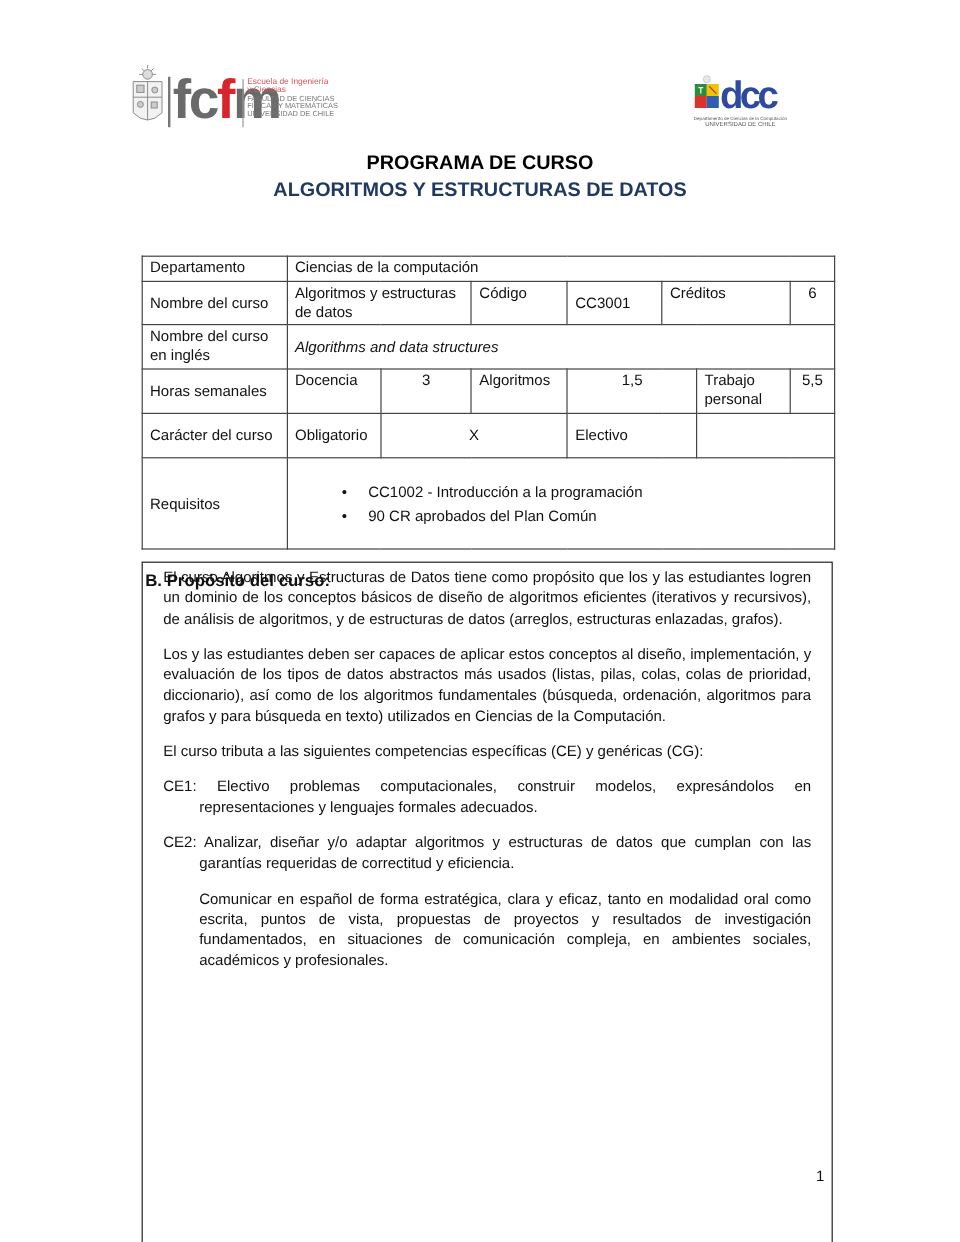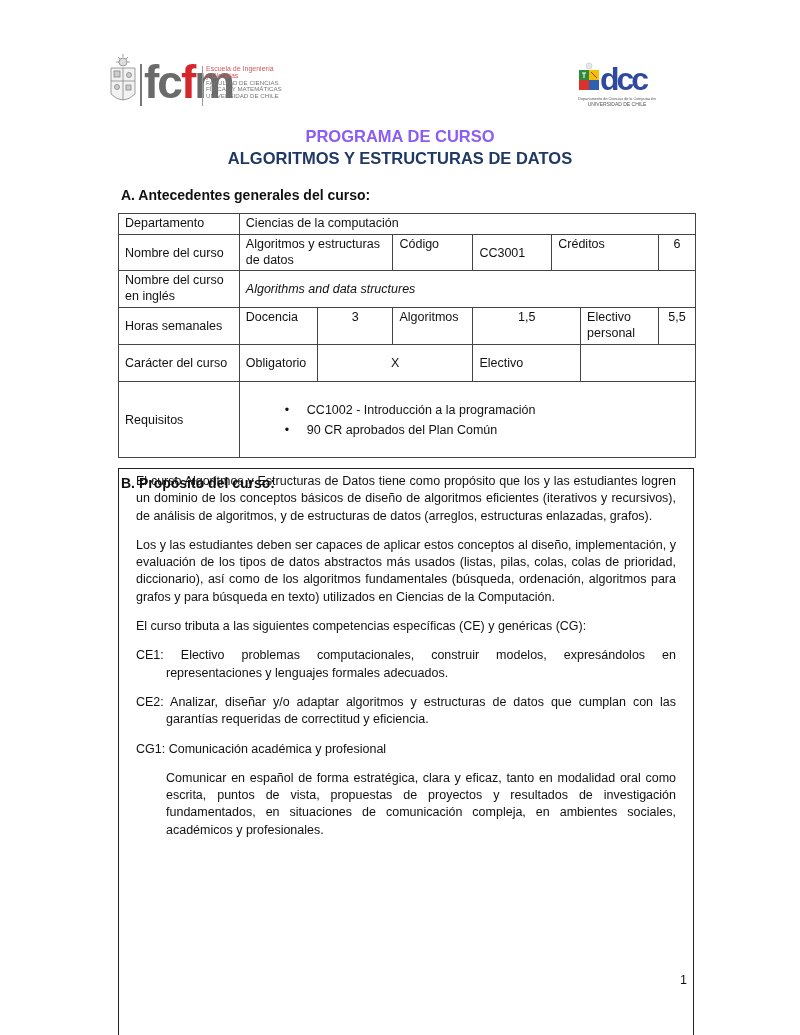--- a/index.html
+++ b/index.html
@@ -19,21 +19,21 @@
     .fcfm-text { position: absolute; left: 98px; top: 12px; font-size: 6.2px; line-height: 6.8px; color: #777; white-space: nowrap; }
     .fcfm-text .r { color: #d05a5e; font-size: 7px; }
 
     .dcc-shield { position: absolute; left: 6px; top: 6px; width: 22px; height: 32px; }
     .dcc-word { position: absolute; left: 28px; top: 6px; font-size: 32px; font-weight: bold; color: #2f4a9c;
                 letter-spacing: -3px; line-height: 34px; }
     .dcc-sub { position: absolute; left: 0; top: 41px; width: 90px; text-align: center; font-size: 3.8px; color: #555; line-height: 5px; }
 
     
     .title1 { position: absolute; left: 0; width: 800px; top: 127px; text-align: center;
-              font-size: 16.5px; font-weight: bold; color: #8b5cf6; }
+              font-size: 16.5px; font-weight: bold; color: #000000; }
     .title2 { position: absolute; left: 0; width: 800px; top: 149px; text-align: center;
               font-size: 16.5px; font-weight: bold; color: #1f3864; }
     .section-h { position: absolute; left: 121px; font-size: 14px; font-weight: bold; color: #111; }
 
     
     table.info { position: absolute; left: 118px; top: 213px; width: 578px; border-collapse: collapse;
                  font-size: 12.5px; color: #111; }
     table.info td { border: 1px solid #444; padding: 1px 6px; vertical-align: top; line-height: 16px; }
     table.info td.mid { vertical-align: middle; }
     table.info td.c { text-align: center; }
@@ -101,21 +101,20 @@
     <div class="dcc-word">dcc</div>
     <div class="dcc-sub">
       <div>Departamento de Ciencias de la Computación</div>
       <div style="font-size:5px;">UNIVERSIDAD DE CHILE</div>
     </div>
   </div>
 
   <div class="title1">PROGRAMA DE CURSO</div>
   <div class="title2">ALGORITMOS Y ESTRUCTURAS DE DATOS</div>
 
-  <div class="section-h" style="top:187px;">A. Antecedentes generales del curso:</div>
 
   <table class="info">
     <colgroup>
       <col style="width:121px">
         <col style="width:78px">
         <col style="width:76px">
         <col style="width:80px">
         <col style="width:79px">
         <col style="width:29px">
         <col style="width:78px">
@@ -137,21 +136,21 @@
     <tr style="height:37px">
       <td>Nombre del curso en inglés</td>
       <td colspan="7" class="mid ital">Algorithms and data structures</td>
     </tr>
     <tr style="height:37px">
       <td class="mid">Horas semanales</td>
       <td>Docencia</td>
       <td class="c">3</td>
       <td>Algoritmos</td>
       <td colspan="2" class="c">1,5</td>
-      <td>Electivo personal</td>
+      <td>Trabajo personal</td>
       <td class="c">5,5</td>
     </tr>
     <tr style="height:37px">
       <td class="mid">Carácter del curso</td>
       <td class="mid">Obligatorio</td>
       <td colspan="2" class="mid c">X</td>
       <td colspan="2" class="mid">Electivo</td>
       <td colspan="2" class="mid"></td>
     </tr>
     <tr style="height:56px">
@@ -169,18 +168,17 @@
   <div class="section-h" style="top:475px;">B. Propósito del curso:</div>
 
   <div class="box">
     <p>El curso Algoritmos y Estructuras de Datos tiene como propósito que los y las estudiantes logren un dominio de los conceptos básicos de diseño de algoritmos eficientes (iterativos y recursivos), de análisis de algoritmos, y de estructuras de datos (arreglos, estructuras enlazadas, grafos).</p>
     <p>Los y las estudiantes deben ser capaces de aplicar estos conceptos al diseño, implementación, y evaluación de los tipos de datos abstractos más usados (listas, pilas, colas, colas de prioridad, diccionario), así como de los algoritmos fundamentales (búsqueda, ordenación, algoritmos para grafos y para búsqueda en texto) utilizados en Ciencias de la Computación.</p>
     <p>El curso tributa a las siguientes competencias específicas (CE) y genéricas (CG):</p>
 
     <div class="comp"><span class="code">CE1:</span> <span>Electivo problemas computacionales, construir modelos, expresándolos en representaciones y lenguajes formales adecuados.</span></div>
     <div class="comp"><span class="code">CE2:</span> <span>Analizar, diseñar y/o adaptar algoritmos y estructuras de datos que cumplan con las garantías requeridas de correctitud y eficiencia.</span></div>
 
-    <p>CG1: Comunicación académica y profesional</p>
     <p class="cg-desc">Comunicar en español de forma estratégica, clara y eficaz, tanto en modalidad oral como escrita, puntos de vista, propuestas de proyectos y resultados de investigación fundamentados, en situaciones de comunicación compleja, en ambientes sociales, académicos y profesionales.</p>
   </div>
 
   <div class="pagenum">1</div>
 </div>
 
 </body></html>

